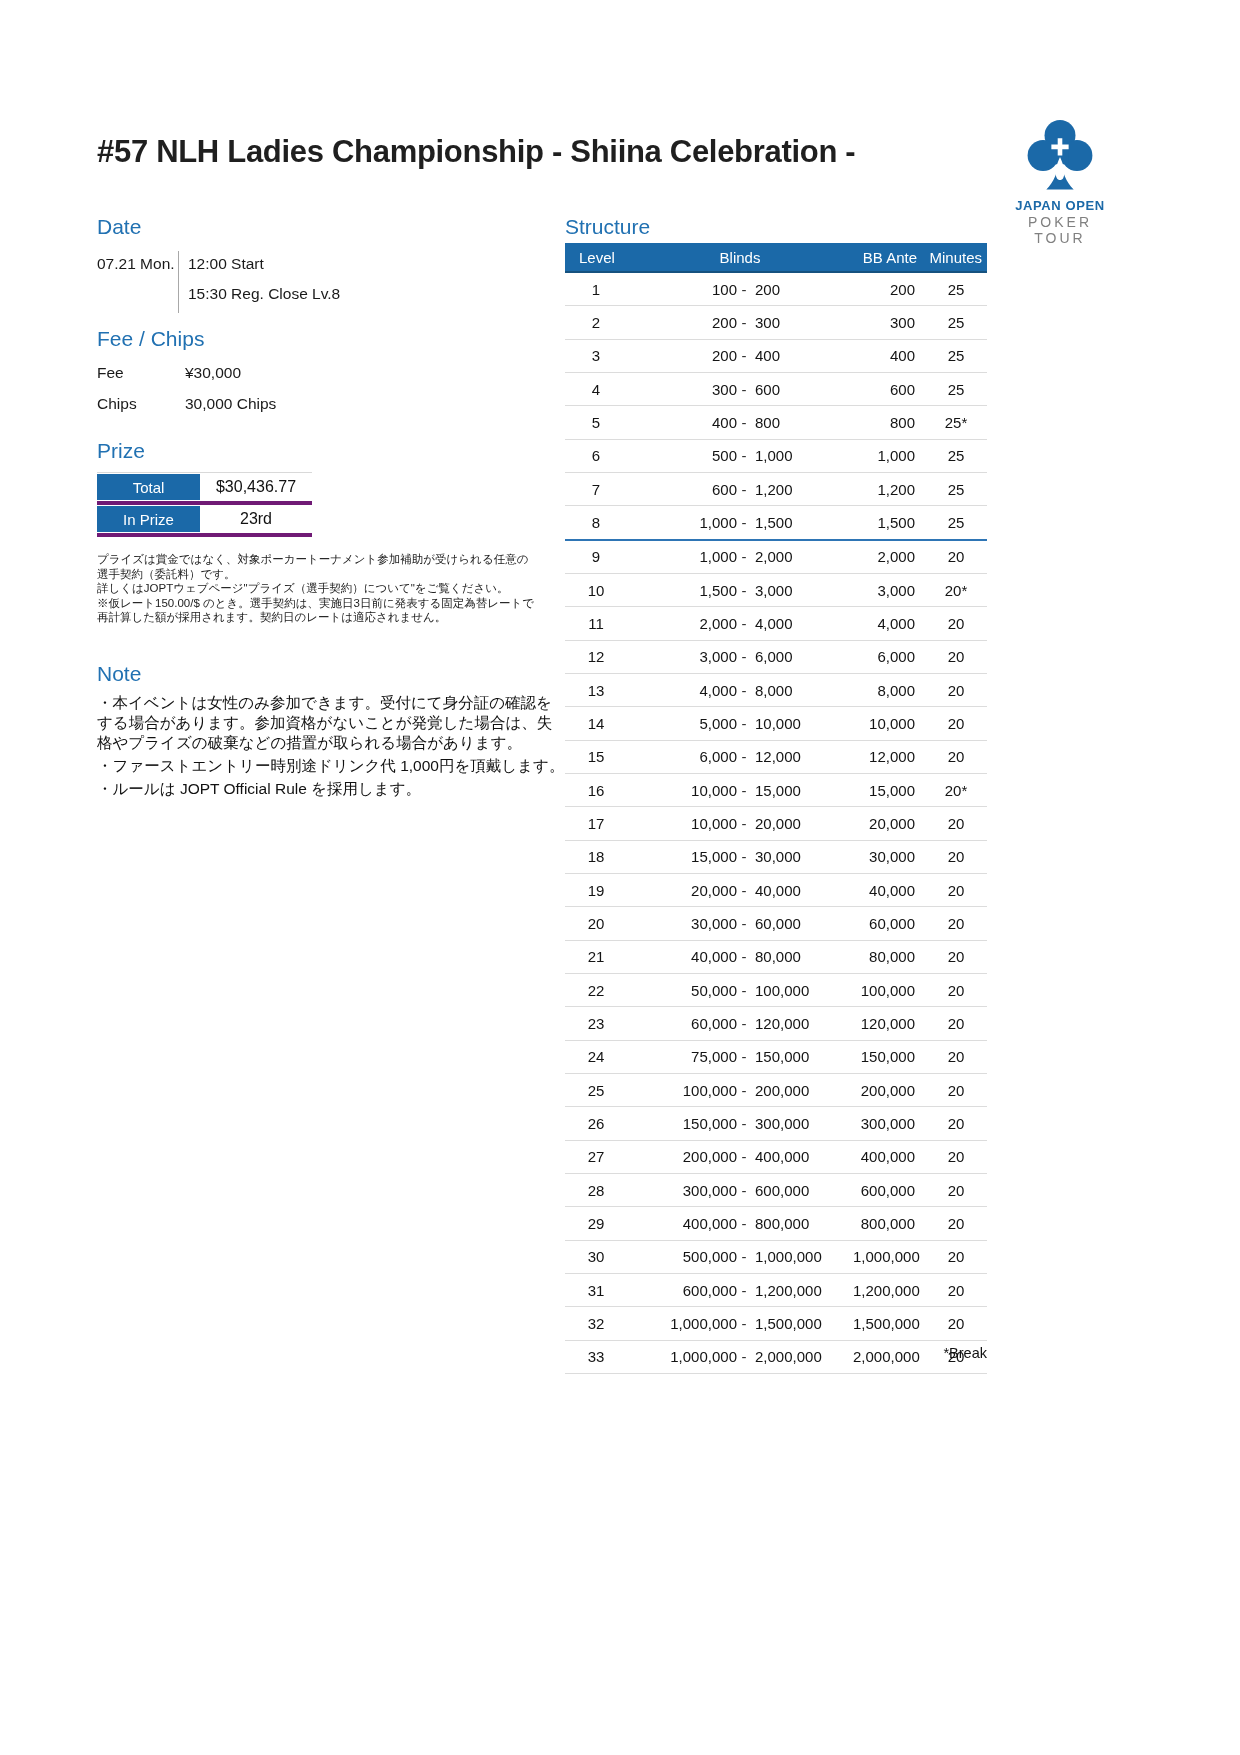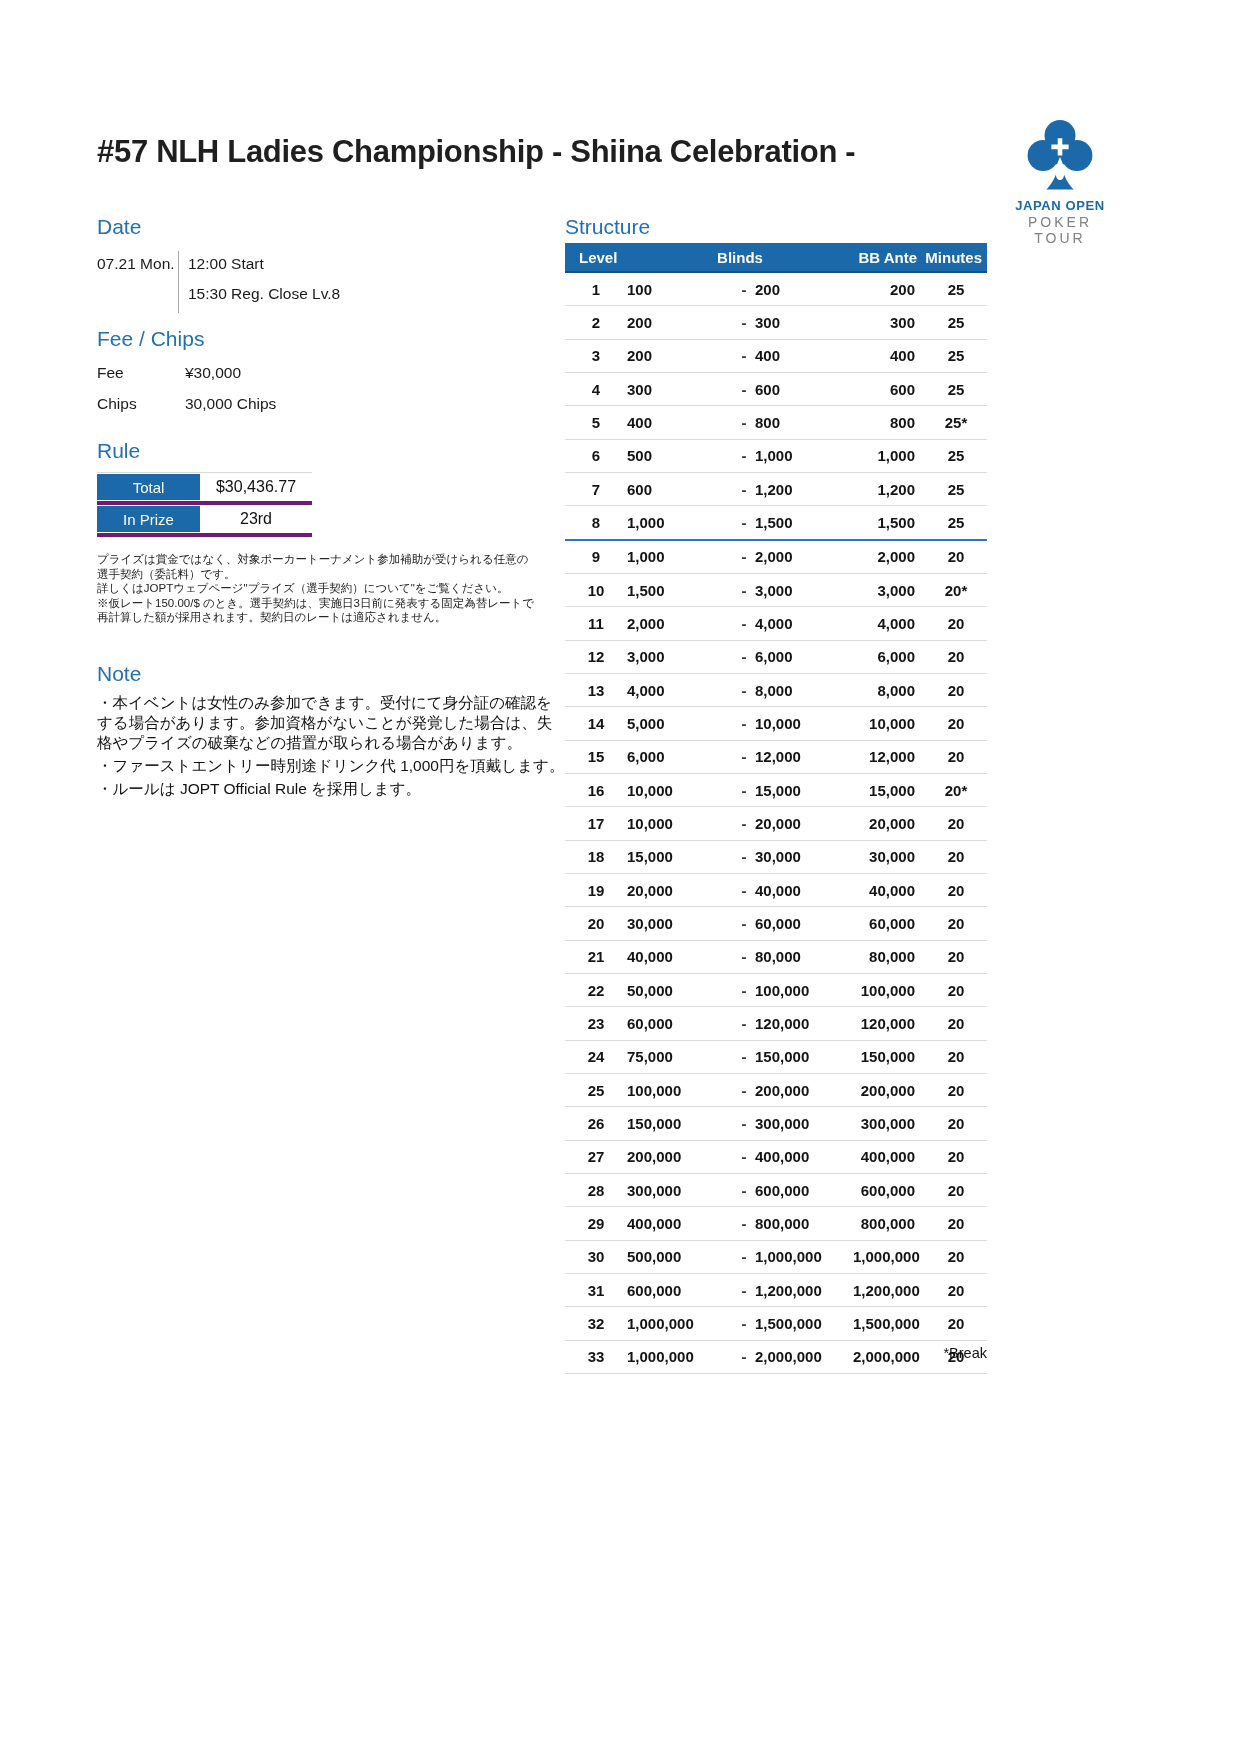--- a/index.html
+++ b/index.html
@@ -46,32 +46,32 @@
               line-height:14.6px;color:#222;}
   .disclaimer p{margin:0;}
 
   
   .note-sec{position:absolute;left:97px;top:662px;width:470px;}
   .note-items{margin-top:7px;font-size:15.5px;line-height:20px;color:#111;}
   .note-item{margin-bottom:3px;}
 
   
   .struct-h{position:absolute;left:565px;top:215px;}
-  .struct-table{position:absolute;left:565px;top:243px;width:422px;font-weight:bold;}
+  .struct-table{position:absolute;left:565px;top:243px;width:422px;}
   .sheader,.srow{display:grid;grid-template-columns:62px 110px 14px 102px 72px 62px;}
   .sheader{height:28px;align-items:center;background:#1b69a8;color:#fff;font-size:15px;
            border-bottom:2px solid #16527f;}
   .h-level{padding-left:14px;}
   .h-blinds{grid-column:2 / span 3;text-align:center;}
   .h-ante{text-align:right;padding-right:8px;}
   .h-min{text-align:right;padding-right:5px;}
   .srow{height:32.33px;align-items:center;border-bottom:1px solid #dcdcdc;font-size:15px;color:#141414;}
   .srow.reg{border-bottom:2px solid #2e75b5;}
   .c.level{text-align:center;}
-  .c.sb{text-align:left;}
+  .c.sb{text-align:right;}
   .c.dash{text-align:center;color:#333;}
   .c.bb{text-align:left;padding-left:4px;}
   .c.ante{text-align:right;padding-right:10px;}
   .c.min{text-align:center;}
   .break-note{position:absolute;left:565px;top:1345px;width:422px;text-align:right;
               font-size:14.5px;color:#111;}
 </style>
 </head>
 <body>
 
@@ -116,21 +116,21 @@
       <span class="k">Fee</span>
       <span class="v">¥30,000</span>
     </div>
     <div class="kv">
       <span class="k">Chips</span>
       <span class="v">30,000 Chips</span>
     </div>
   </div>
 
   <div class="prize-sec">
-    <div class="sec-h">Rule</div>
+    <div class="sec-h">Prize</div>
     <div class="prize-table">
         <div class="prize-row">
           <span class="prize-label">Total</span>
           <span class="prize-value">$30,436.77</span>
         </div>
         <div class="prize-row">
           <span class="prize-label">In Prize</span>
           <span class="prize-value">23rd</span>
         </div>
       </div>

